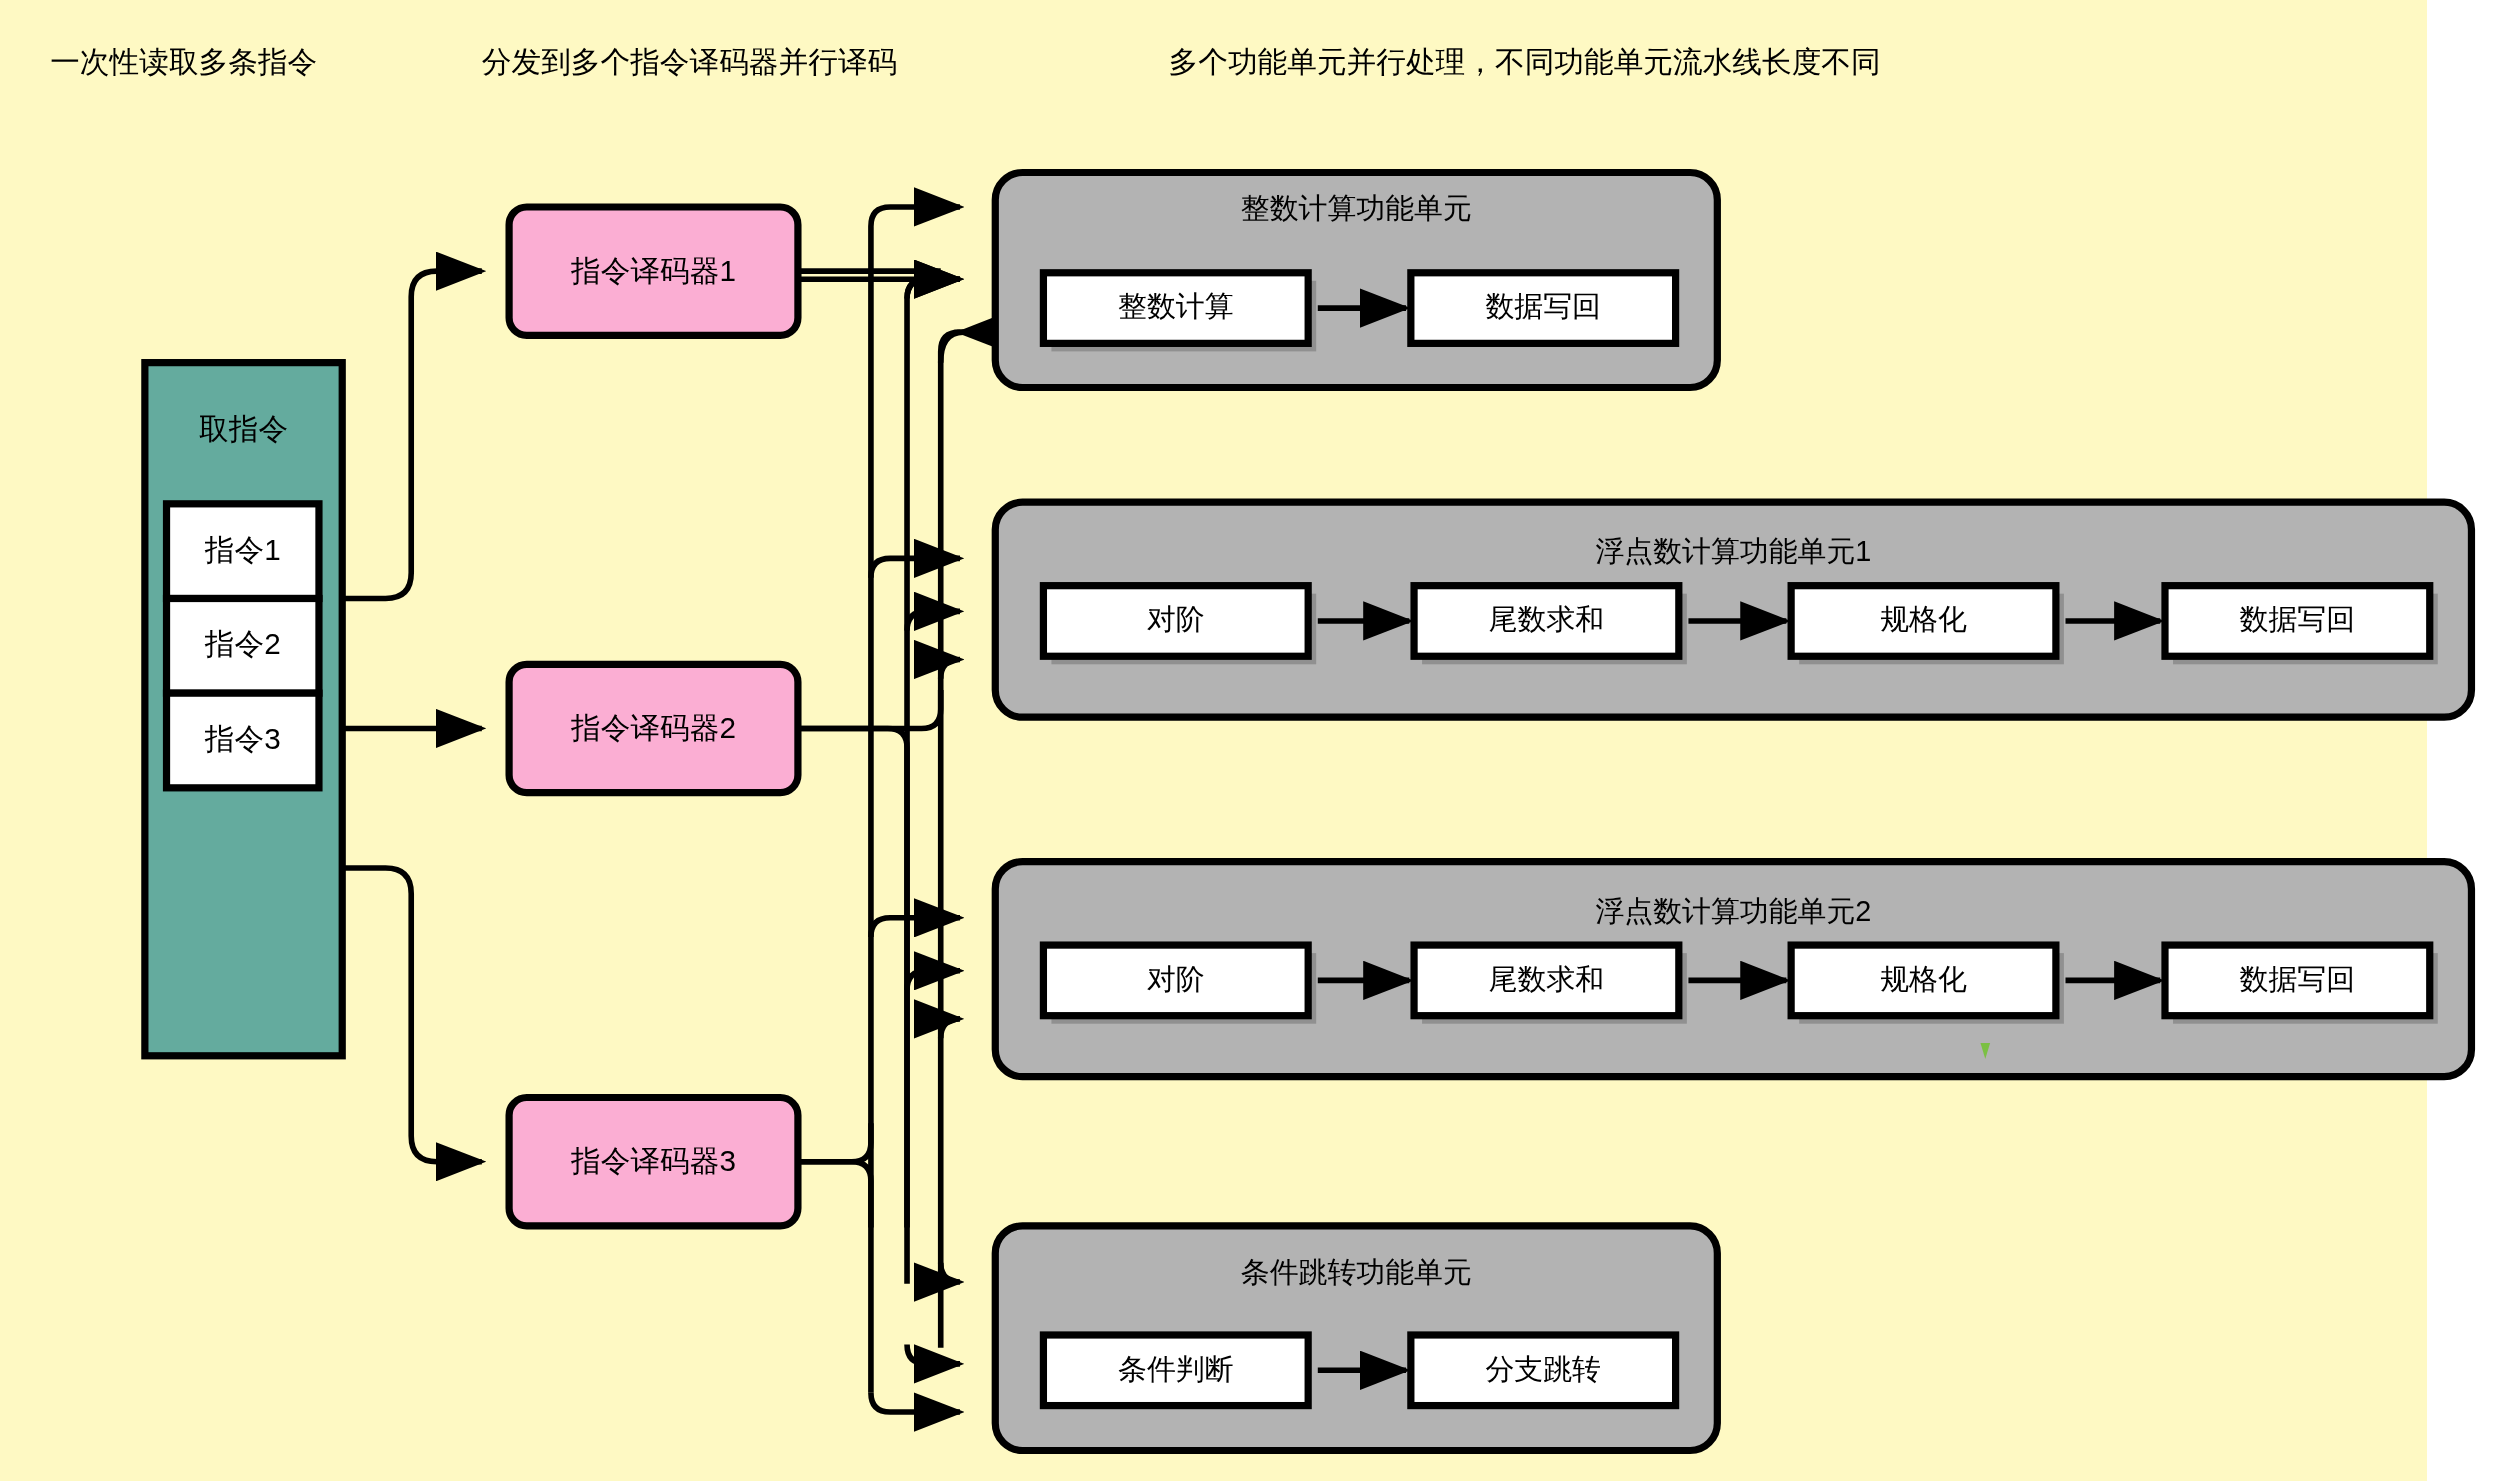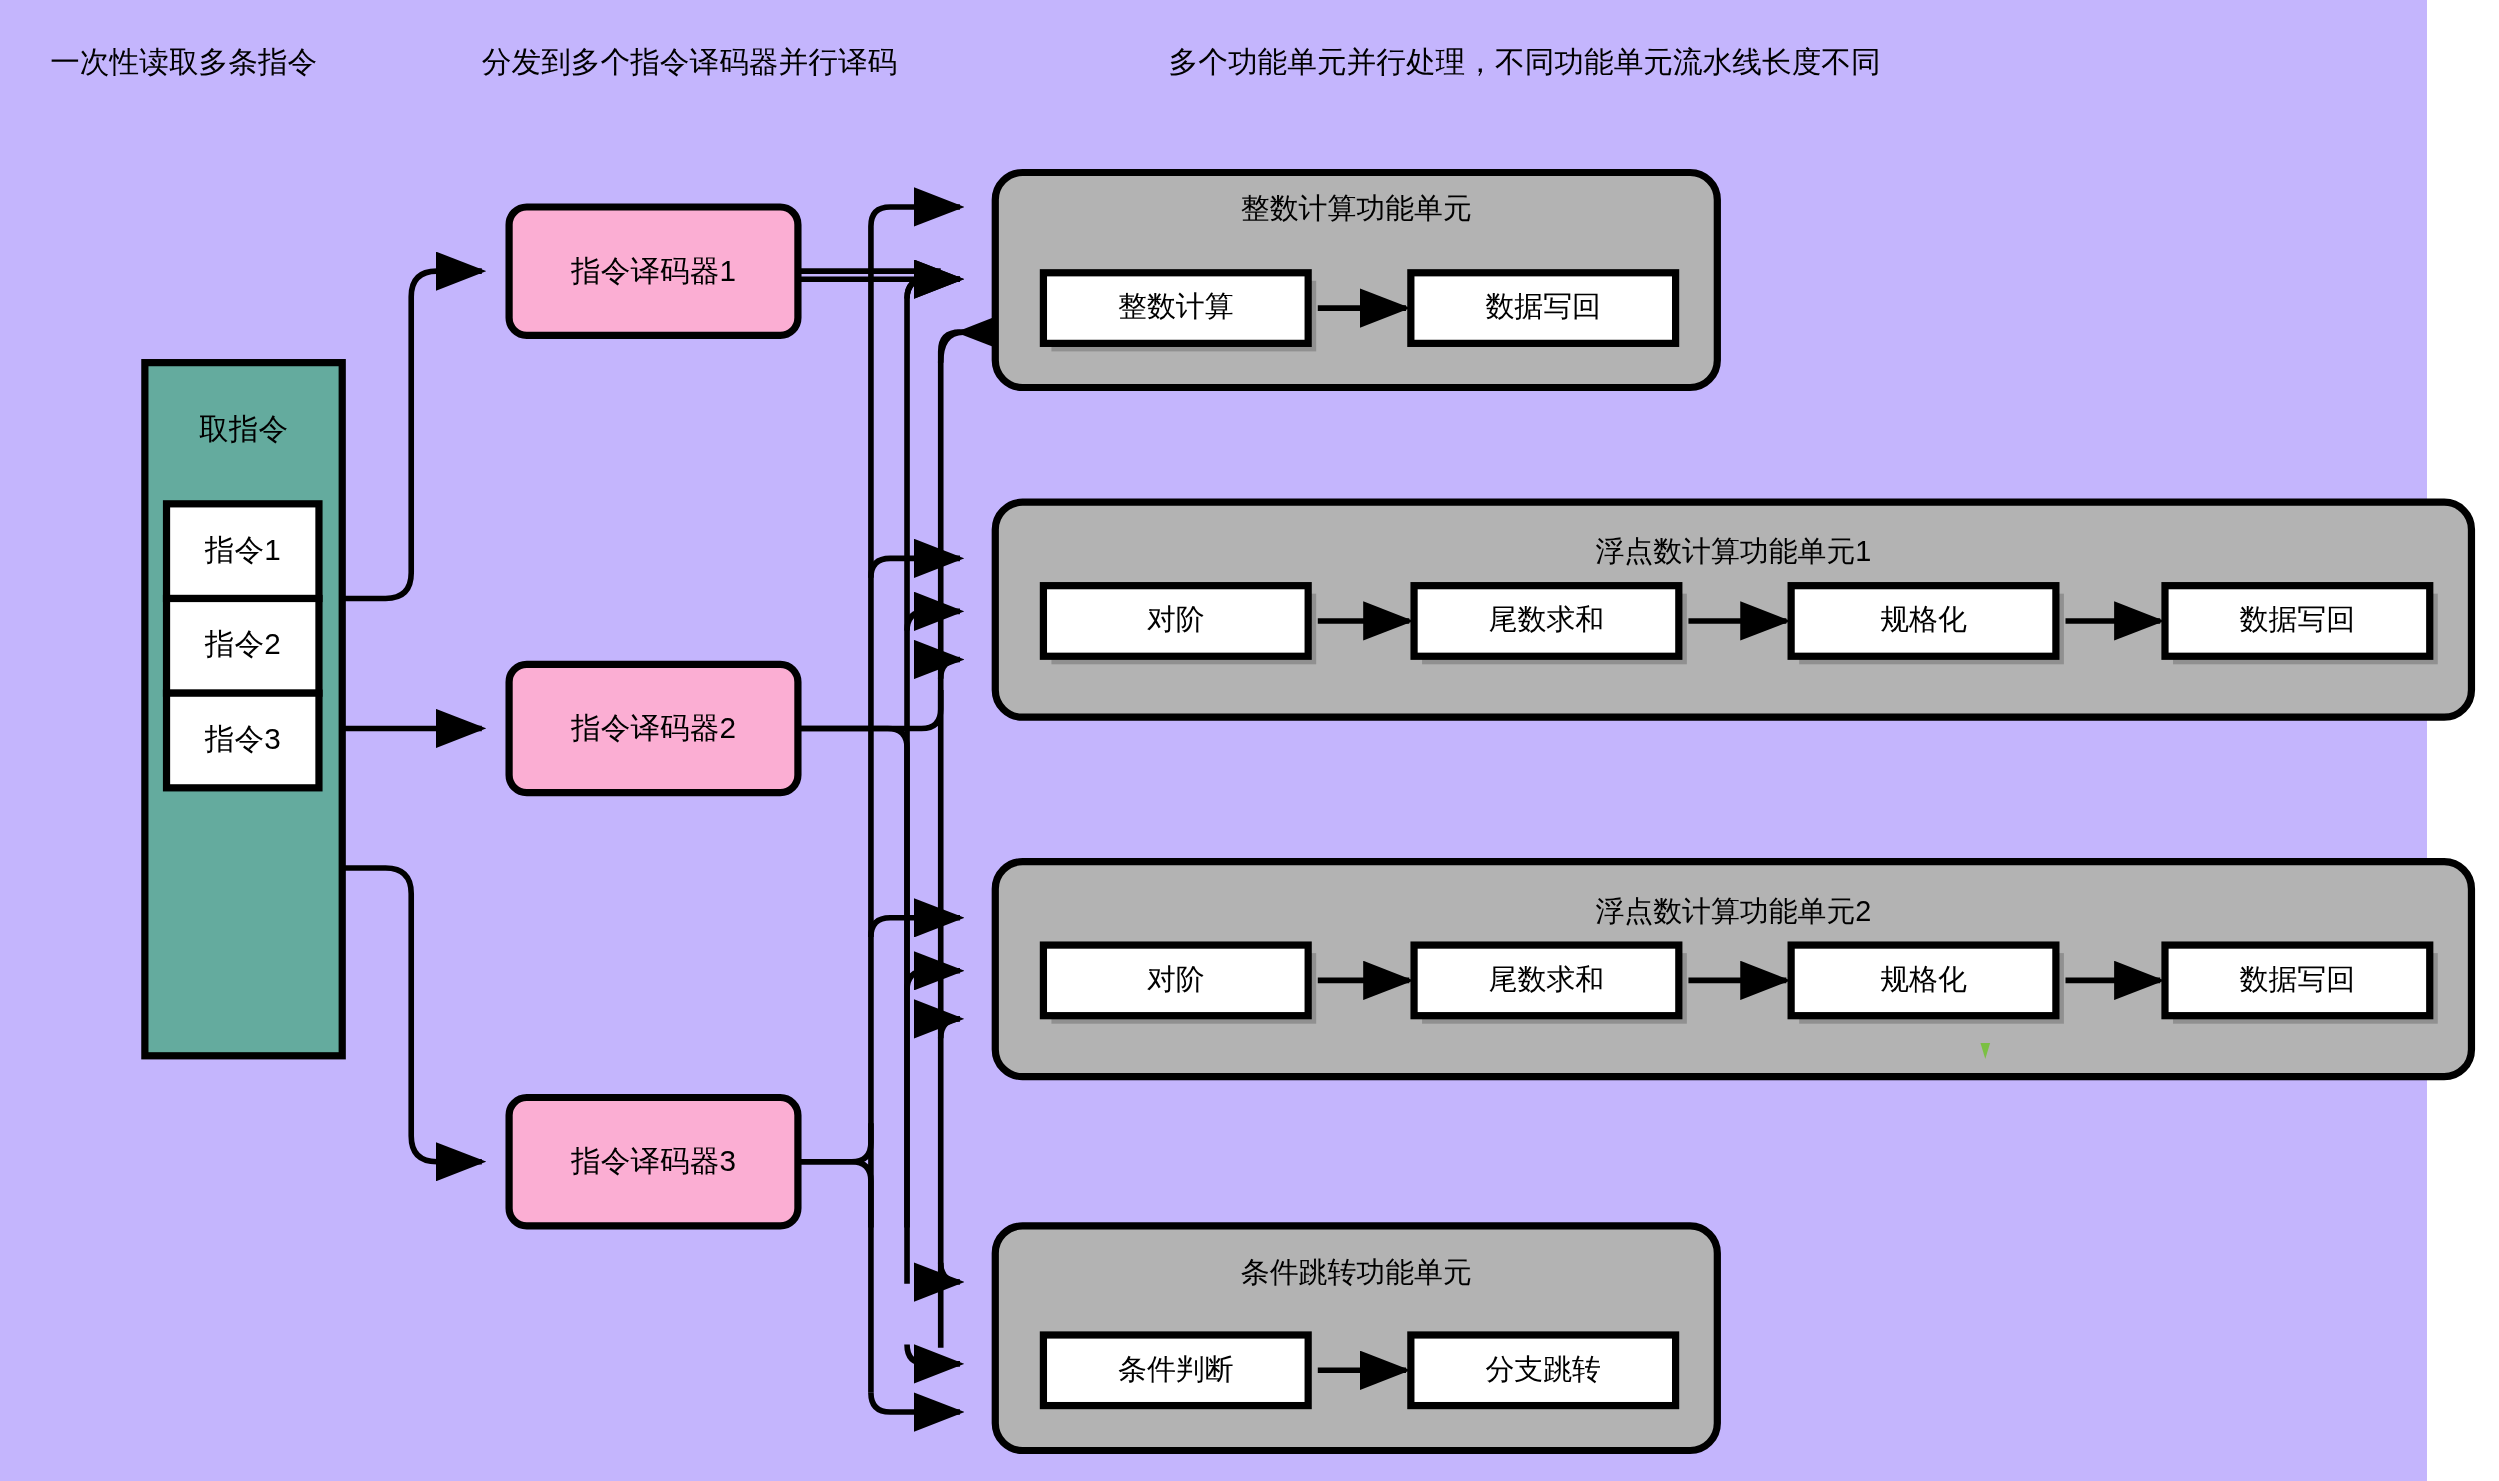--- a/index.html
+++ b/index.html
@@ -10,21 +10,21 @@
   body {
     width: 2500px;
     height: 1481px;
     font-family: "Liberation Sans", "DejaVu Sans", sans-serif;
     overflow: hidden;
   }
   #stage {
     position: relative;
     width: 2427px;
     height: 1481px;
-    background: #c4b5fd;
+    background: #fef9c3;
   }
   svg.diagram {
     position: absolute;
     top: 0; left: 0;
     width: 2500px;
     height: 1481px;
   }
   .hdr-text {
     font-size: 37px;
     fill: #000000;

